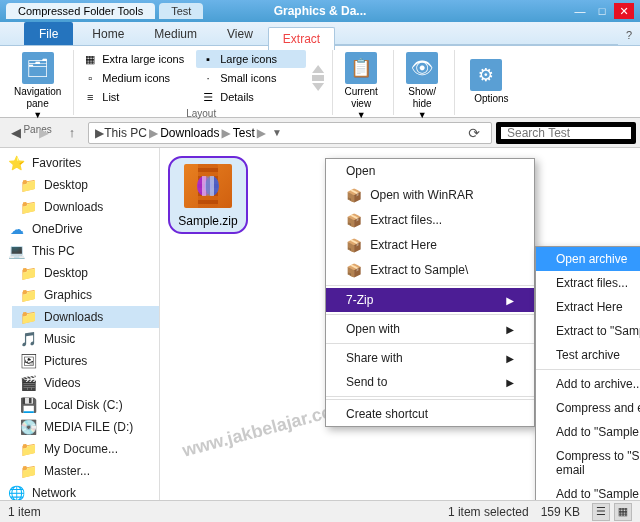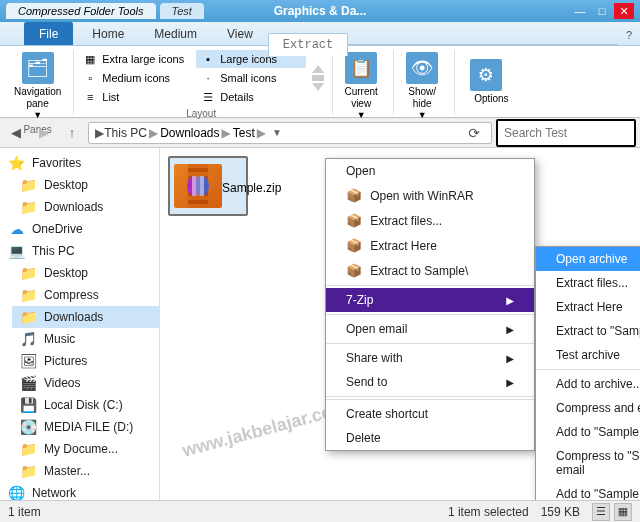--- a/index.html
+++ b/index.html
@@ -12,21 +12,20 @@
       display: flex;
       align-items: center;
       justify-content: space-between;
       padding: 0 6px;
       position: relative;
     }
     .title-bar-left {
       display: flex;
       align-items: flex-end;
       gap: 4px;
-      font-style: italic;
     }
     .title-tab {
       background: #d0e8f8;
       border-top-left-radius: 4px;
       border-top-right-radius: 4px;
       padding: 2px 12px;
       font-size: 11px;
       color: #333;
     }
     .title-tab.active {
@@ -70,24 +69,23 @@
       font-size: 12px;
       cursor: pointer;
       border: 1px solid transparent;
       border-bottom: none;
       border-radius: 2px 2px 0 0;
       color: #333;
     }
     .ribbon-tab.active {
       background: #fff;
       border-color: #aac8e0;
-      color: #737373;
+      color: #ef4444;
       position: relative;
-      top: 11px;
-      font-family: Liberation Mono, monospace;
+      top: 5px;
     }
     .ribbon-tab.file-tab {
       background: #2574be;
       color: #fff;
       margin-right: 4px;
       border-radius: 2px 2px 0 0;
     }
 
     
     .ribbon-body {
@@ -203,22 +201,22 @@
       display: flex;
       align-items: center;
       padding: 0 6px;
       font-size: 12px;
       border-radius: 2px;
     }
     .breadcrumb-sep { color: #999; margin: 0 2px; }
     .breadcrumb-arrow { font-size: 10px; color: #666; margin-left: 4px; }
     .search-bar {
       width: 140px;
-      height: 28px;
-      border: 2px solid #000000;
+      height: 22px;
+      border: 5px solid #000000;
       background: #fff;
       display: flex;
       align-items: center;
       padding: 0 6px;
       border-radius: 2px;
       gap: 4px;
     }
     .search-bar input {
       border: none; outline: none; background: transparent; font-size: 12px; flex: 1;
     }
@@ -266,27 +264,27 @@
       position: relative;
       overflow: hidden;
     }
     .file-icon-container {
       display: inline-block;
       position: relative;
     }
     .file-icon {
       width: 80px;
       display: flex;
-      flex-direction: row;
+      flex-direction: column;
       align-items: center;
       cursor: pointer;
       padding: 4px;
-      border: 2px solid #737373;
+      border: 2px solid #6d28d9;
       background: #d8eaf8;
-      border-radius: 2px;
+      border-radius: 14px;
     }
     .zip-icon {
       width: 52px; height: 48px;
       position: relative;
       display: flex; align-items: center; justify-content: center;
     }
     .zip-icon-inner {
       width: 48px; height: 44px;
       background: linear-gradient(135deg, #e88020, #d06010);
       border-radius: 2px;
@@ -333,21 +331,21 @@
     .cm-item-icon {
       margin-right: 8px;
       font-size: 13px;
     }
     .cm-sep {
       height: 1px;
       background: #ddd;
       margin: 2px 0;
     }
     .cm-arrow { font-size: 10px; }
-    .cm-item-left { display: flex; align-items: center; }
+    .cm-item-left { display: flex; align-items: flex-start; }
 
     
     .sub-context-menu {
       position: absolute;
       left: 375px;
       top: 98px;
       width: 230px;
       background: #fff;
       border: 1px solid #999;
       box-shadow: 3px 3px 8px rgba(0,0,0,0.3);
@@ -560,21 +558,21 @@
       <span class="sidebar-icon icon-pc">💻</span>
       <span class="sidebar-item-label">This PC</span>
     </div>
     <div class="sidebar-sub">
       <div class="sidebar-item">
         <span class="sidebar-icon icon-folder">📁</span>
         <span class="sidebar-item-label">Desktop</span>
       </div>
       <div class="sidebar-item">
         <span class="sidebar-icon icon-folder">📁</span>
-        <span class="sidebar-item-label">Compress</span>
+        <span class="sidebar-item-label">Graphics</span>
       </div>
       <div class="sidebar-item selected">
         <span class="sidebar-icon icon-folder">📁</span>
         <span class="sidebar-item-label">Downloads</span>
       </div>
       <div class="sidebar-item">
         <span class="sidebar-icon">🎵</span>
         <span class="sidebar-item-label">Music</span>
       </div>
       <div class="sidebar-item">
@@ -666,21 +664,21 @@
       <div class="cm-sep"></div>
       <div class="cm-item active">
         <div class="cm-item-left">
           <span>7-Zip</span>
         </div>
         <span class="cm-arrow">▶</span>
       </div>
       <div class="cm-sep"></div>
       <div class="cm-item">
         <div class="cm-item-left">
-          <span>Open email</span>
+          <span>Open with</span>
         </div>
         <span class="cm-arrow">▶</span>
       </div>
       <div class="cm-sep"></div>
       <div class="cm-item">
         <div class="cm-item-left">
           <span>Share with</span>
         </div>
         <span class="cm-arrow">▶</span>
       </div>
@@ -688,25 +686,20 @@
         <div class="cm-item-left">
           <span>Send to</span>
         </div>
         <span class="cm-arrow">▶</span>
       </div>
       <div class="cm-sep"></div>
       <div class="cm-sep"></div>
       <div class="cm-item">
         <div class="cm-item-left">
           <span>Create shortcut</span>
-        </div>
-      </div>
-      <div class="cm-item">
-        <div class="cm-item-left">
-          <span>Delete</span>
         </div>
       </div>
 
     </div>
 
     
     <div class="sub-context-menu">
       <div class="cm-item active">
         <span>Open archive</span>
       </div>

